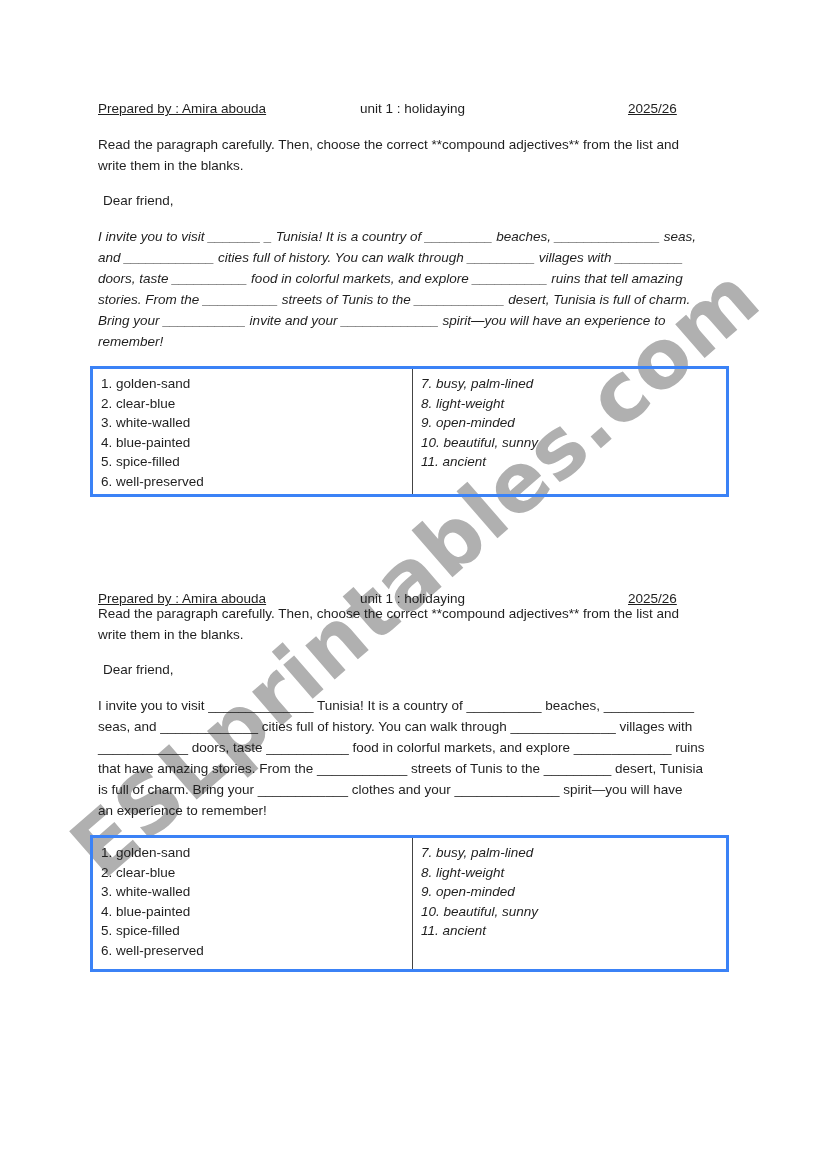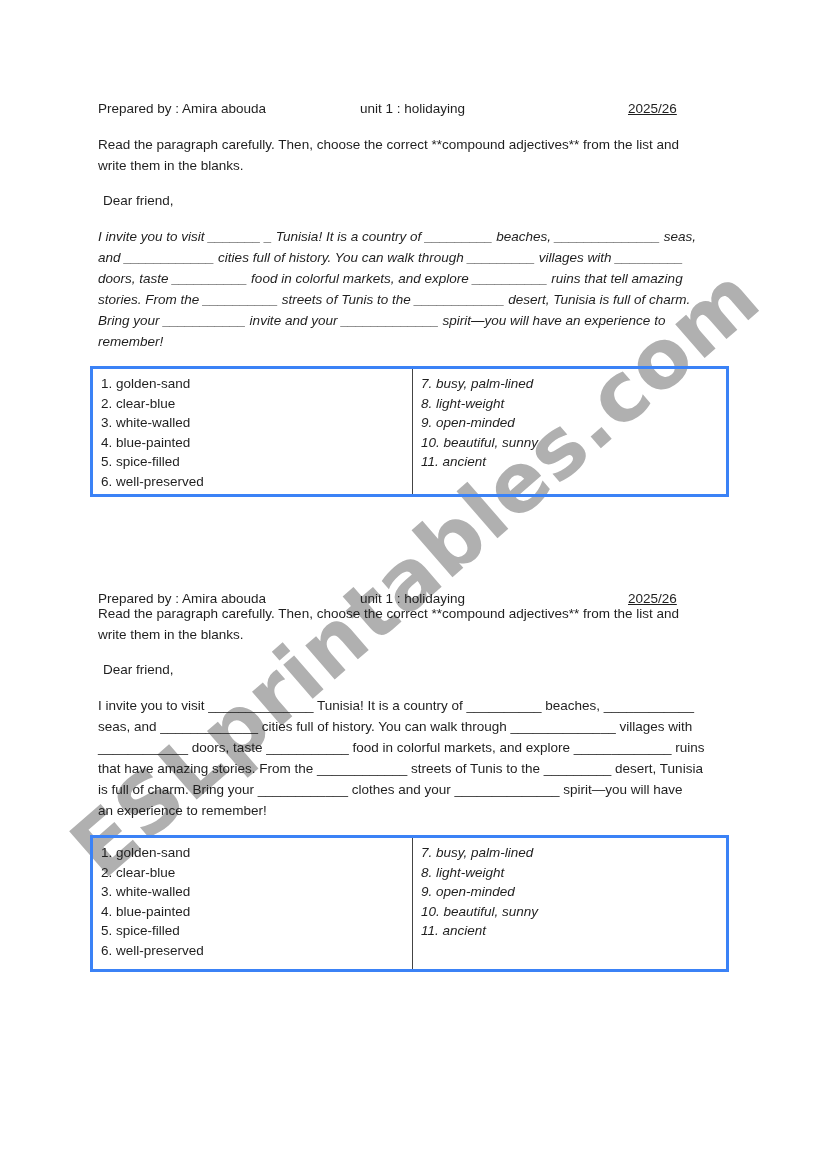--- a/index.html
+++ b/index.html
@@ -25,21 +25,21 @@
     font-weight: bold;
     font-size: 82px;
     letter-spacing: 1px;
     color: #b0b0b0;
     white-space: nowrap;
     z-index: 0;
     user-select: none;
   }
   .block { position: absolute; left: 98px; width: 630px; z-index: 1; }
   .hdr-row { position: relative; height: 21px; }
-  .hdr-left  { position: absolute; left: 0; white-space: nowrap; }
+  .hdr-left  { position: absolute; left: 0; white-space: nowrap; text-decoration: underline; }
   .hdr-mid   { position: absolute; left: 262px; white-space: nowrap; }
   .hdr-right { position: absolute; left: 530px; white-space: nowrap; text-decoration: underline; }
   .line { white-space: nowrap; }
   .word-bank {
     position: absolute;
     left: 90px;
     width: 639px;
     border: 3px solid #3b82f6;
     display: flex;
     z-index: 1;

